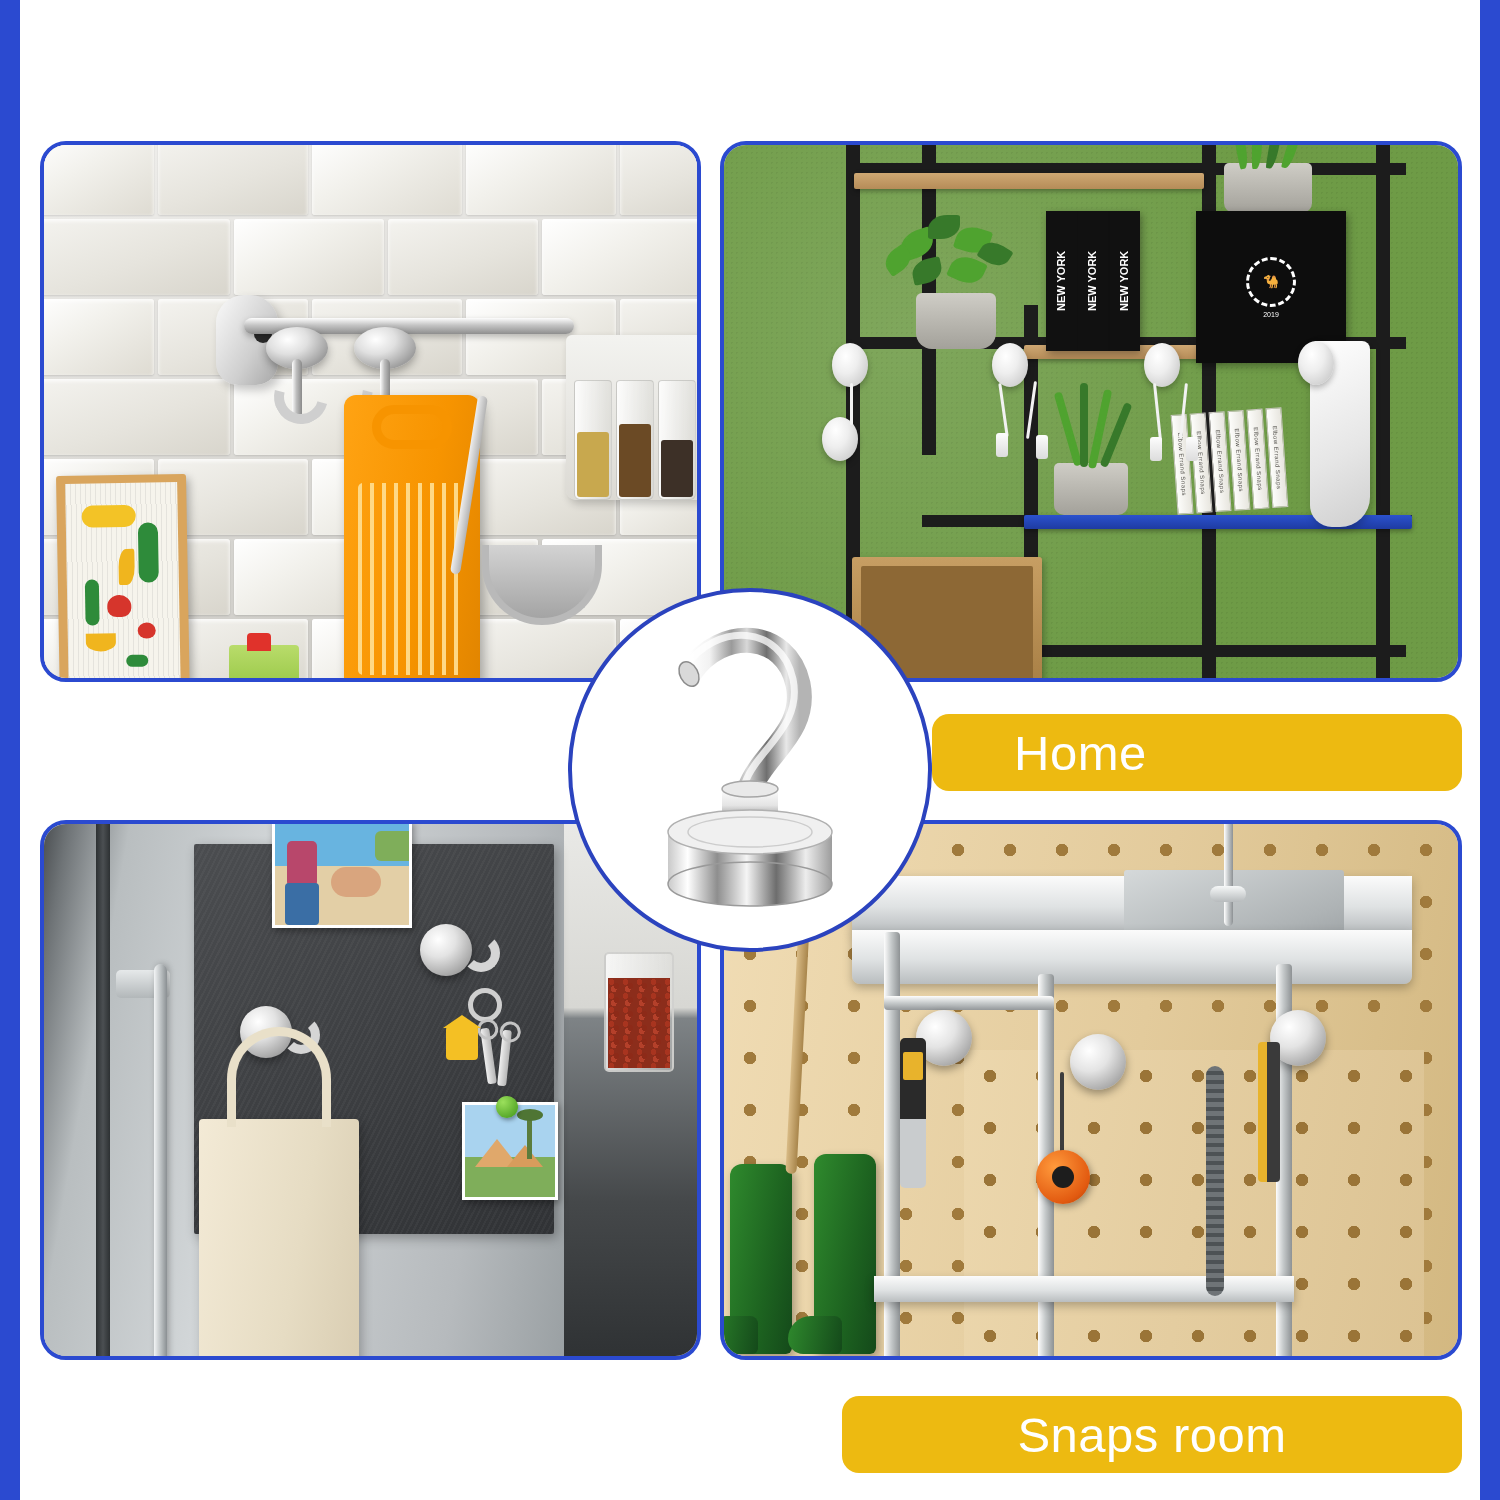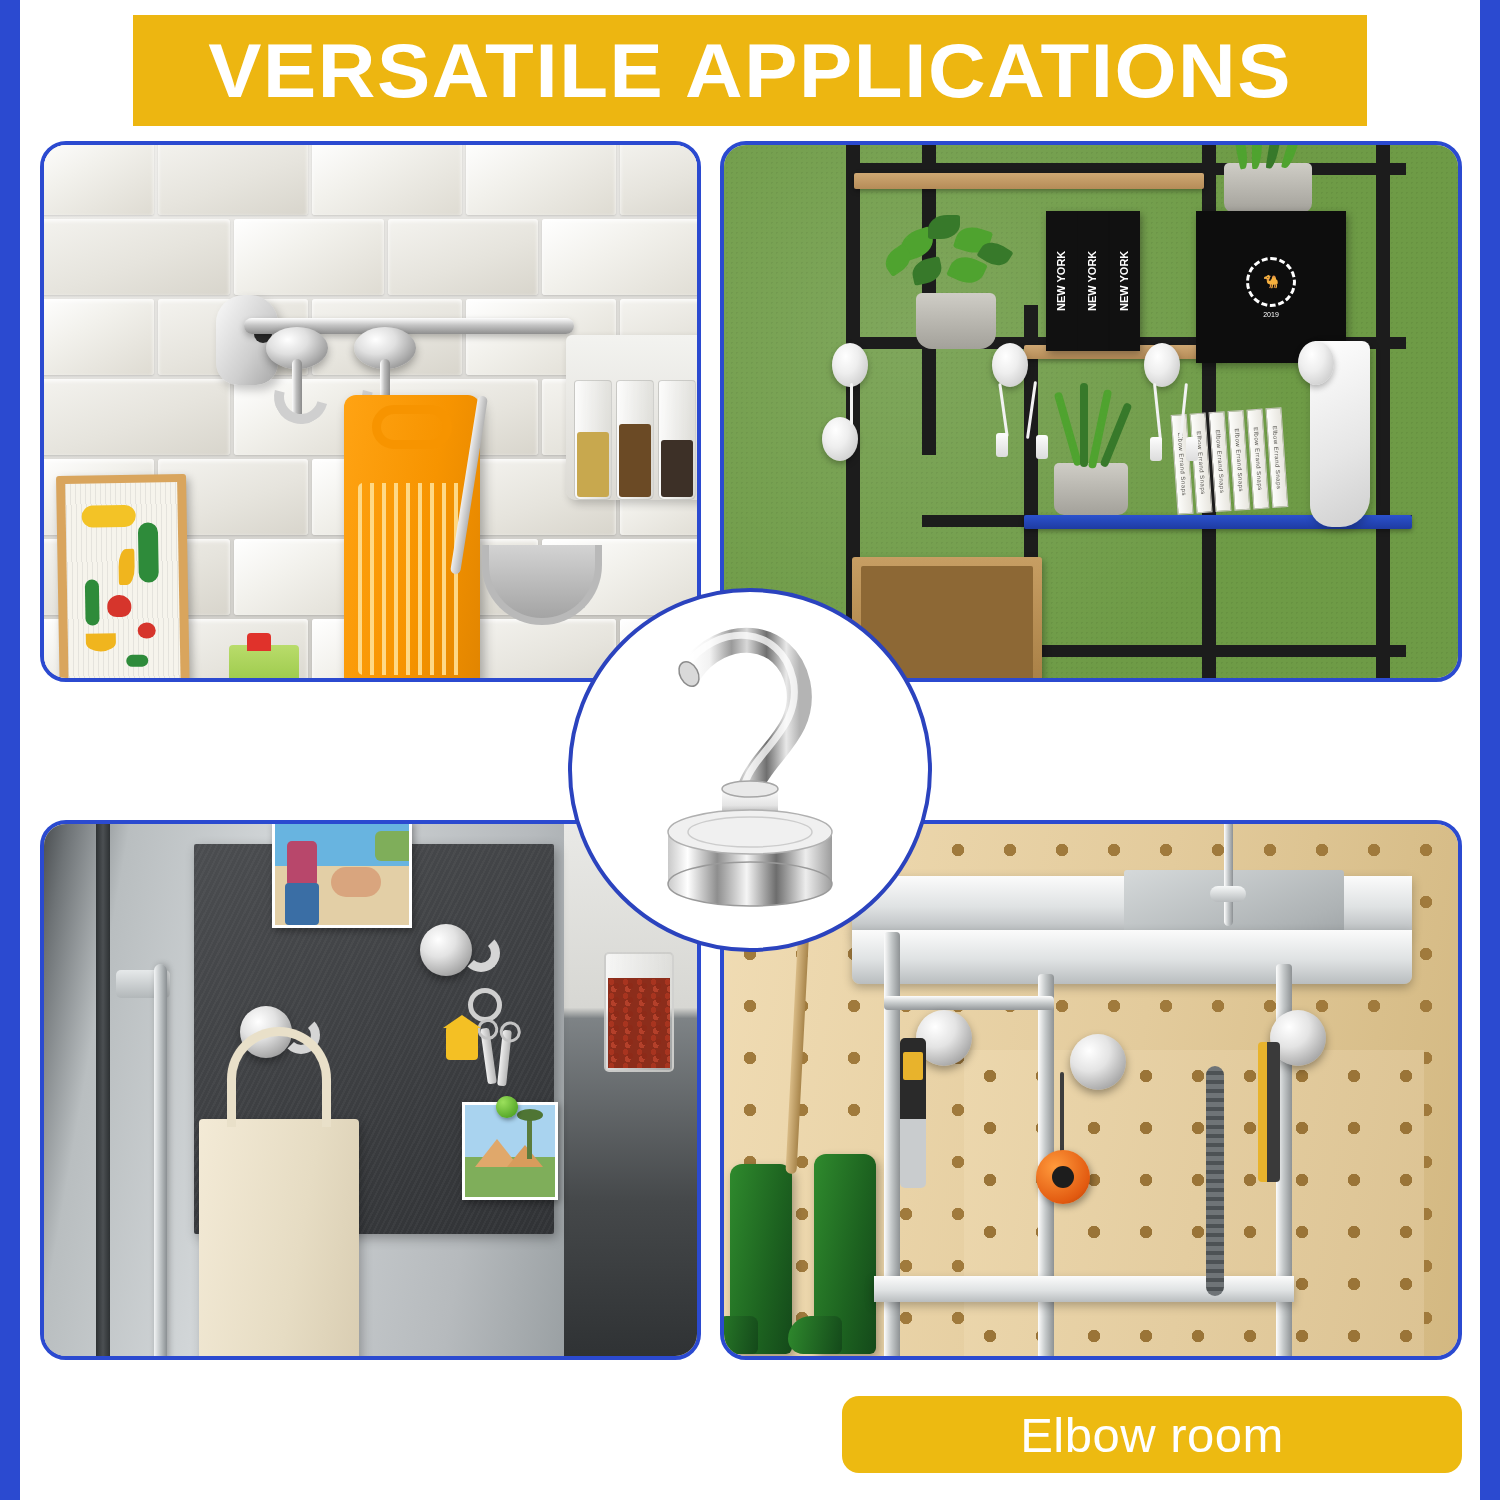--- a/index.html
+++ b/index.html
@@ -513,23 +513,20 @@
     background:repeating-linear-gradient(180deg,#6f7477 0 5px,#4d5255 5px 9px);
     border-radius:9px;
   }
 </style>
 </head>
 <body>
 
 <div id="page">
   <div id="canvas">
 
-    <div class="title-banner">
-      <span class="title-text">VERSATILE APPLICATIONS</span>
-    </div>
 
     <div class="panel" id="panel-kitchen">
       <div class="scene">
         <div class="kitchen-bg"></div>
 
         <div class="tile sheen" style="left:-10px;  top:-6px;  width:120px; height:76px;"></div>
         <div class="tile" style="left:114px;  top:-6px;  width:150px; height:76px;"></div>
         <div class="tile sheen" style="left:268px;  top:-6px;  width:150px; height:76px;"></div>
         <div class="tile sheen" style="left:422px;  top:-6px;  width:150px; height:76px;"></div>
         <div class="tile" style="left:576px;  top:-6px;  width:100px; height:76px;"></div>
@@ -773,22 +770,25 @@
         <div class="tool-hook-base" style="left:346px; top:210px;"></div>
         <div style="position:absolute; left:336px; top:248px; width:4px; height:86px; background:#3d3d3d; border-radius:2px;"></div>
         <div class="tape" style="left:312px; top:326px;"></div>
 
         <div class="tool-hook-base" style="left:546px; top:186px;"></div>
         <div class="knife" style="left:534px; top:218px;"></div>
         <div class="hose" style="left:482px; top:242px;"></div>
       </div>
     </div>
 
+    <div class="label-pill" id="label-home">
+      <span>Home</span>
+    </div>
     <div class="label-pill" id="label-toolroom">
-      <span>Elbow room</span>
+      <span>Snaps room</span>
     </div>
 
     <div id="center-circle">
       <svg width="356" height="356" viewBox="0 0 356 356">
         <defs>
           <linearGradient id="chrome" x1="0" y1="0" x2="1" y2="0">
             <stop offset="0%" stop-color="#ffffff"></stop>
             <stop offset="18%" stop-color="#f2f2f2"></stop>
             <stop offset="38%" stop-color="#9a9a9a"></stop>
             <stop offset="52%" stop-color="#d8d8d8"></stop>

